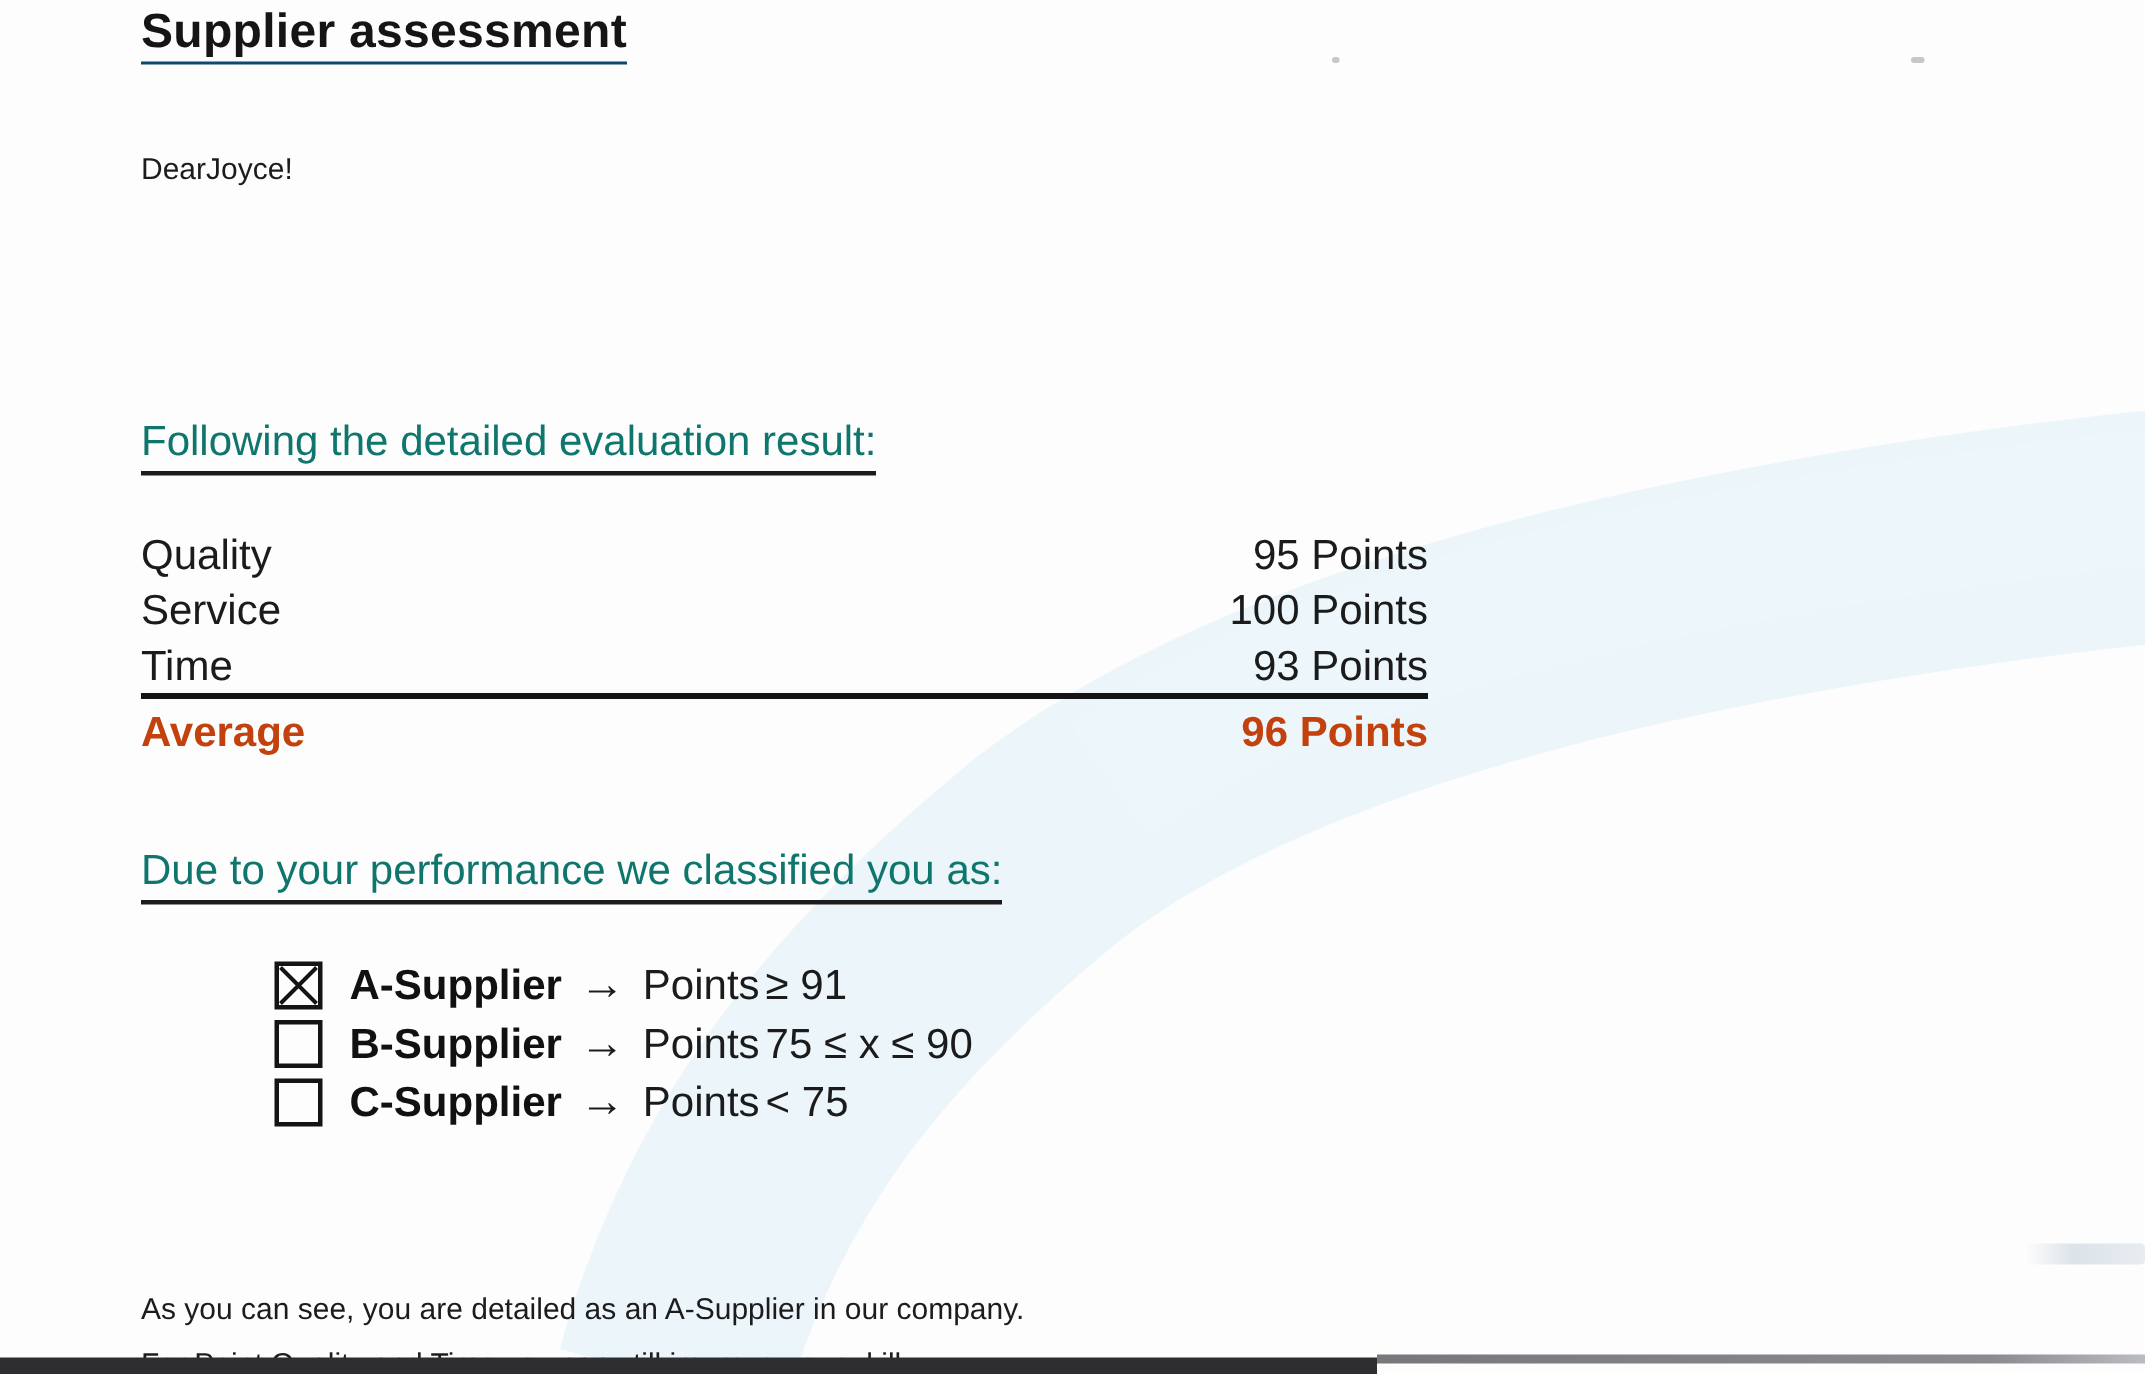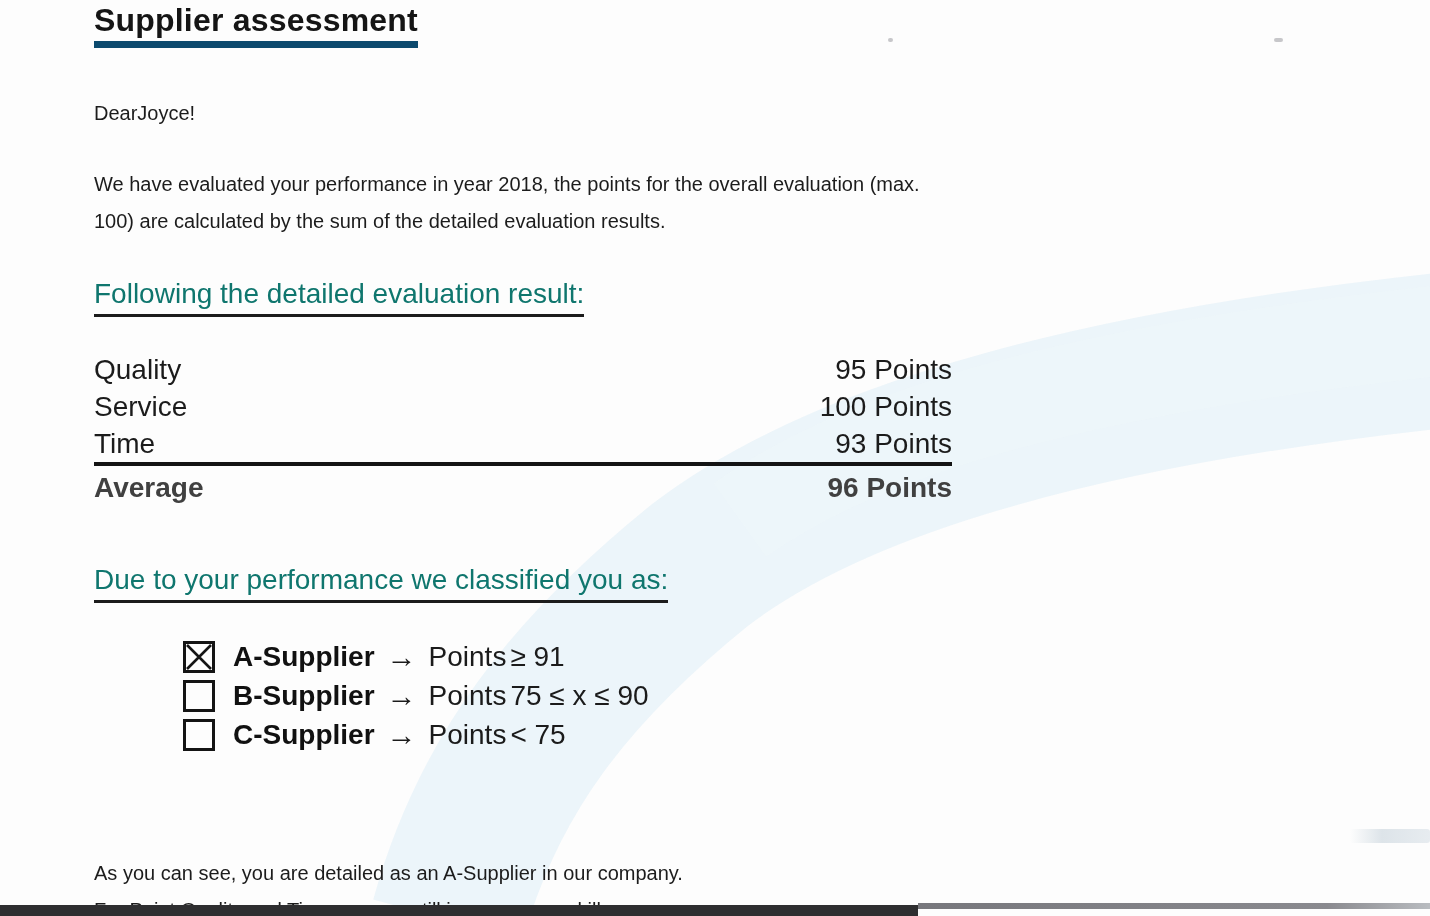--- a/index.html
+++ b/index.html
@@ -11,37 +11,37 @@
     -webkit-font-smoothing:antialiased;
   }
   .page{position:absolute;inset:0;}
   .wm{position:absolute;inset:0;z-index:0;pointer-events:none;}
   .content{position:absolute;inset:0;z-index:1;}
   .abs{position:absolute;}
 
   .doc-title{
     left:94px;top:2px;
     font-size:32px;font-weight:700;letter-spacing:.2px;
-    border-bottom:7px solid #0c4a6e;padding-bottom:2px;
+    border-bottom:2px solid #0c4a6e;padding-bottom:2px;
     display:inline-block;color:#151515;
   }
   .body-text{font-size:20px;line-height:37px;color:#1c1c1c;}
   .salutation{left:94px;top:95px;}
   .intro{left:94px;top:166px;width:1320px;}
   .section-heading{
     font-size:28px;line-height:34px;color:#0f766e;
     border-bottom:3px solid #1c1c1c;padding-bottom:3px;display:inline-block;
   }
   .h-following{left:94px;top:277px;}
   .h-due{left:94px;top:563px;}
 
   .eval-table{left:94px;top:351px;width:858px;}
   .eval-row{display:flex;justify-content:space-between;font-size:28px;line-height:37px;}
   .eval-row.ruled{border-bottom:4px solid #141414;}
-  .eval-row.total{font-weight:700;margin-top:3px;color:#404040;}
+  .eval-row.total{font-weight:700;margin-top:3px;color:#c2410c;}
   .eval-label{text-align:left;}
   .eval-value{text-align:right;}
 
   .cls-list{left:183px;top:637px;}
   .cls-row{display:flex;align-items:center;height:39px;font-size:28px;}
   .cbox{
     width:26px;height:26px;border:3px solid #141414;margin-right:18px;
     position:relative;flex:0 0 auto;background:transparent;
   }
   .cbox svg{position:absolute;inset:0;width:100%;height:100%;display:none;}
@@ -79,24 +79,20 @@
     <path d="M 1445,350 C 1120,385 850,450 700,565 C 570,670 488,775 448,920" fill="none" stroke="#e6f2f8" stroke-width="155" opacity="0.75"></path>
     <path d="M 1445,330 C 1120,365 880,420 740,520" fill="none" stroke="#eef6fa" stroke-width="90" opacity="0.7"></path>
   </svg>
 
   <div class="content">
 
     <div class="abs doc-title">Supplier assessment</div>
 
     <div class="abs body-text salutation">DearJoyce!</div>
 
-    <div class="abs body-text intro">
-      <div>We have evaluated your performance in year 2018, the points for the overall evaluation (max.</div>
-      <div>100) are calculated by the sum of the detailed evaluation results.</div>
-    </div>
 
     <div class="abs h-following">
       <span class="section-heading">Following the detailed evaluation result:</span>
     </div>
 
     <div class="abs eval-table">
       <div class="eval-row">
         <span class="eval-label">Quality</span>
         <span class="eval-value">95 Points</span>
       </div>

